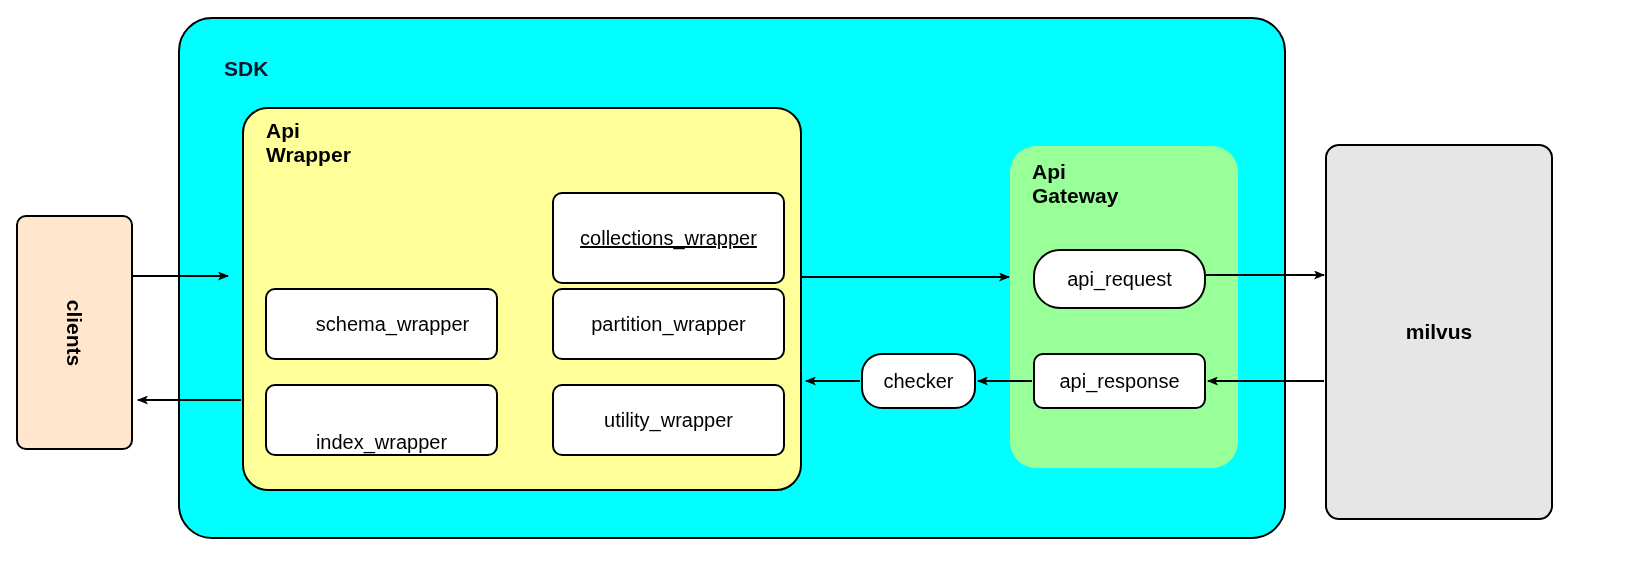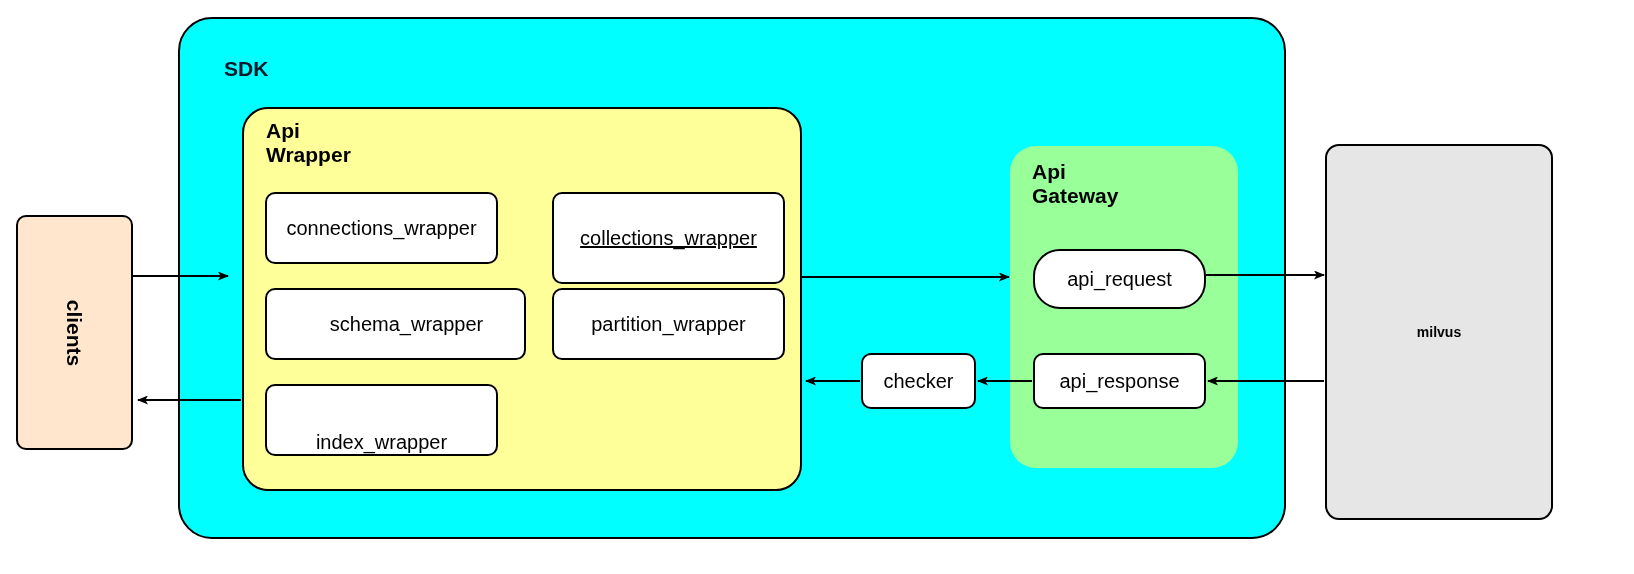--- a/index.html
+++ b/index.html
@@ -96,21 +96,21 @@
     font-size: 21px;
     transform: rotate(90deg);
     white-space: nowrap;
   }
 
   
   .milvus-box {
     background: #e6e6e6;
     border-radius: 14px;
     font-weight: bold;
-    font-size: 14px;
+    font-size: 21px;
   }
 
   
   #arrows {
     position: absolute;
     left: 0;
     top: 0;
     width: 1634px;
     height: 574px;
     pointer-events: none;
@@ -127,39 +127,39 @@
 
   <div class="box sdk-container" style="left:178px; top:17px; width:1108px; height:522px;">
     <span class="sdk-label" style="left:44px; top:38px;">SDK</span>
   </div>
 
   <div class="box wrapper-container" style="left:242px; top:107px; width:560px; height:384px;">
     <span class="wrapper-label" style="left:22px; top:10px;">Api
 Wrapper</span>
   </div>
 
-  <div class="box node" style="left:265px; top:192px; width:233px; height:72px;">
-    <span>connections_wrapper</span>
-  </div>
   <div class="box node" style="left:552px; top:192px; width:233px; height:92px;text-decoration:underline;">
     <span>collections_wrapper</span>
   </div>
 
-  <div class="box node" style="left:265px; top:288px; width:261px; height:72px;padding-left:22px;">
+  <div class="box node" style="left:265px; top:288px; width:233px; height:72px;padding-left:22px;">
     <span>schema_wrapper</span>
   </div>
   <div class="box node" style="left:552px; top:288px; width:233px; height:72px;">
     <span>partition_wrapper</span>
   </div>
 
   <div class="box node" style="left:265px; top:384px; width:233px; height:72px;align-items:flex-end;">
     <span>index_wrapper</span>
   </div>
+  <div class="box node" style="left:552px; top:384px; width:233px; height:72px;">
+    <span>utility_wrapper</span>
+  </div>
 
-  <div class="box node" style="left:861px; top:353px; width:115px; height:56px;">
+  <div class="box node" style="left:861px; top:353px; width:115px; height:56px;border-radius:21px;">
     <span>checker</span>
   </div>
 
   <div class="box gateway-container" style="left:1010px; top:146px; width:228px; height:322px;">
     <span class="gateway-label" style="left:22px; top:14px;">Api
 Gateway</span>
   </div>
 
   <div class="box node" style="left:1033px; top:249px; width:173px; height:60px;border-radius:27px;">
     <span>api_request</span>

